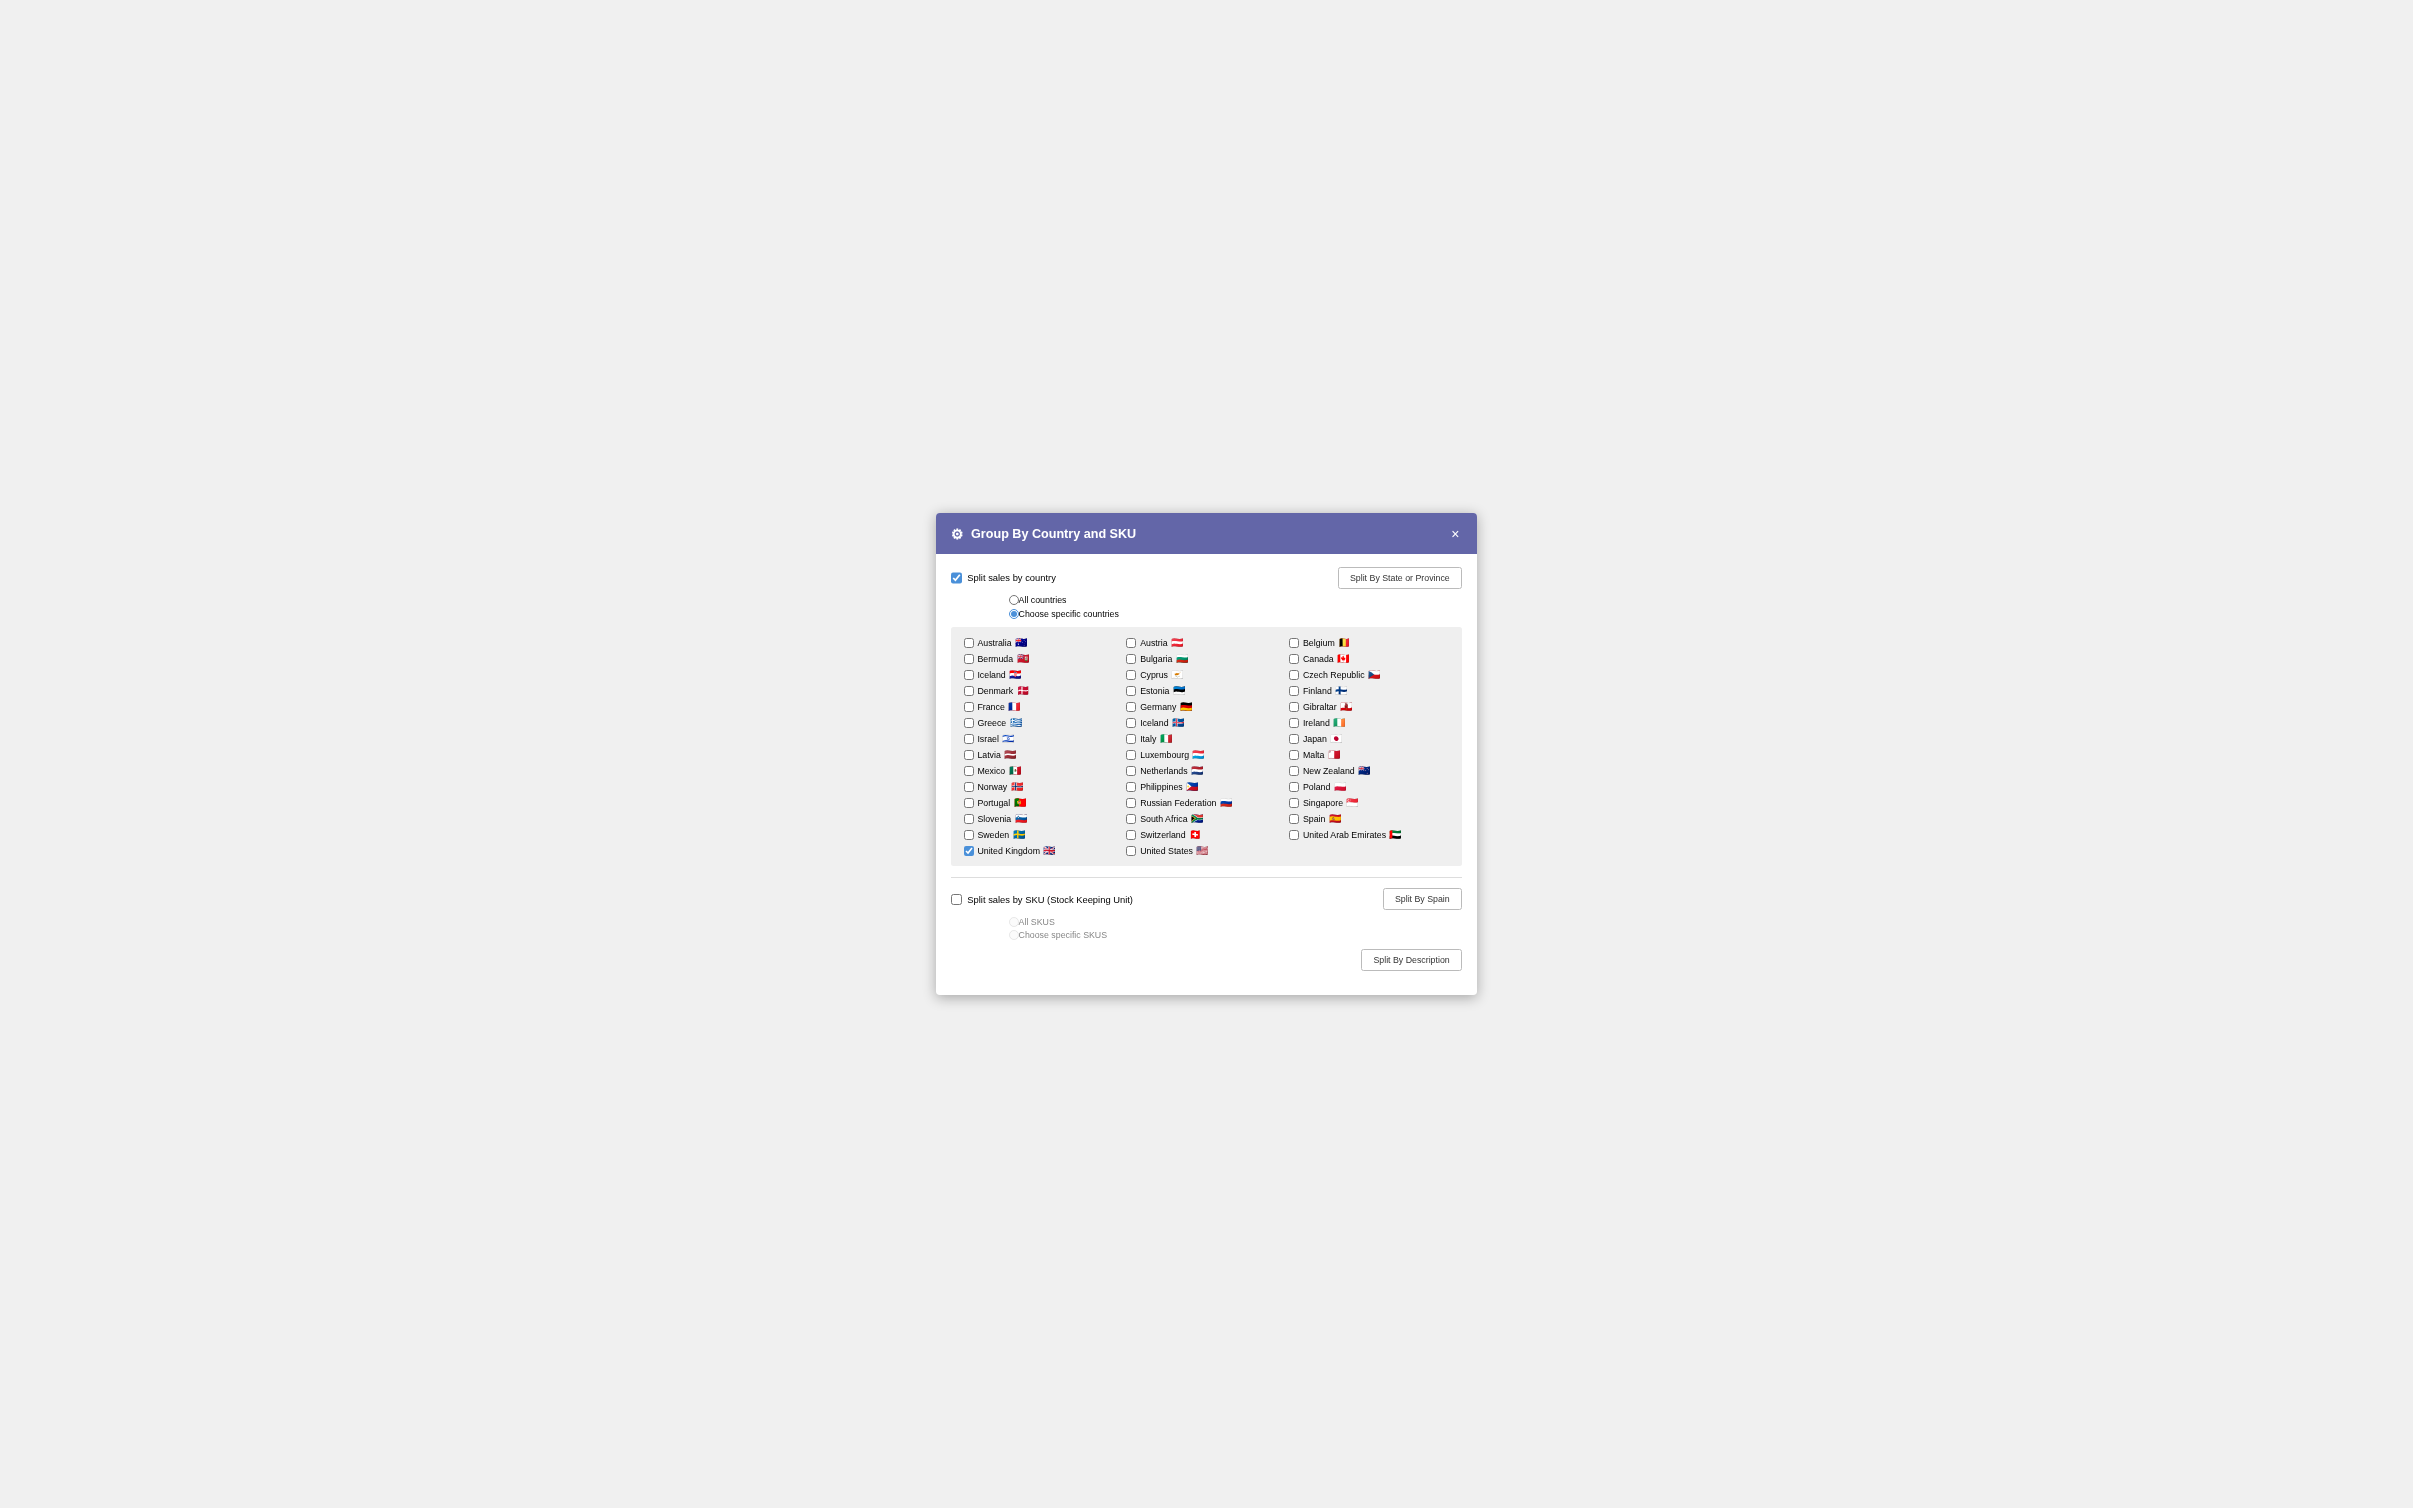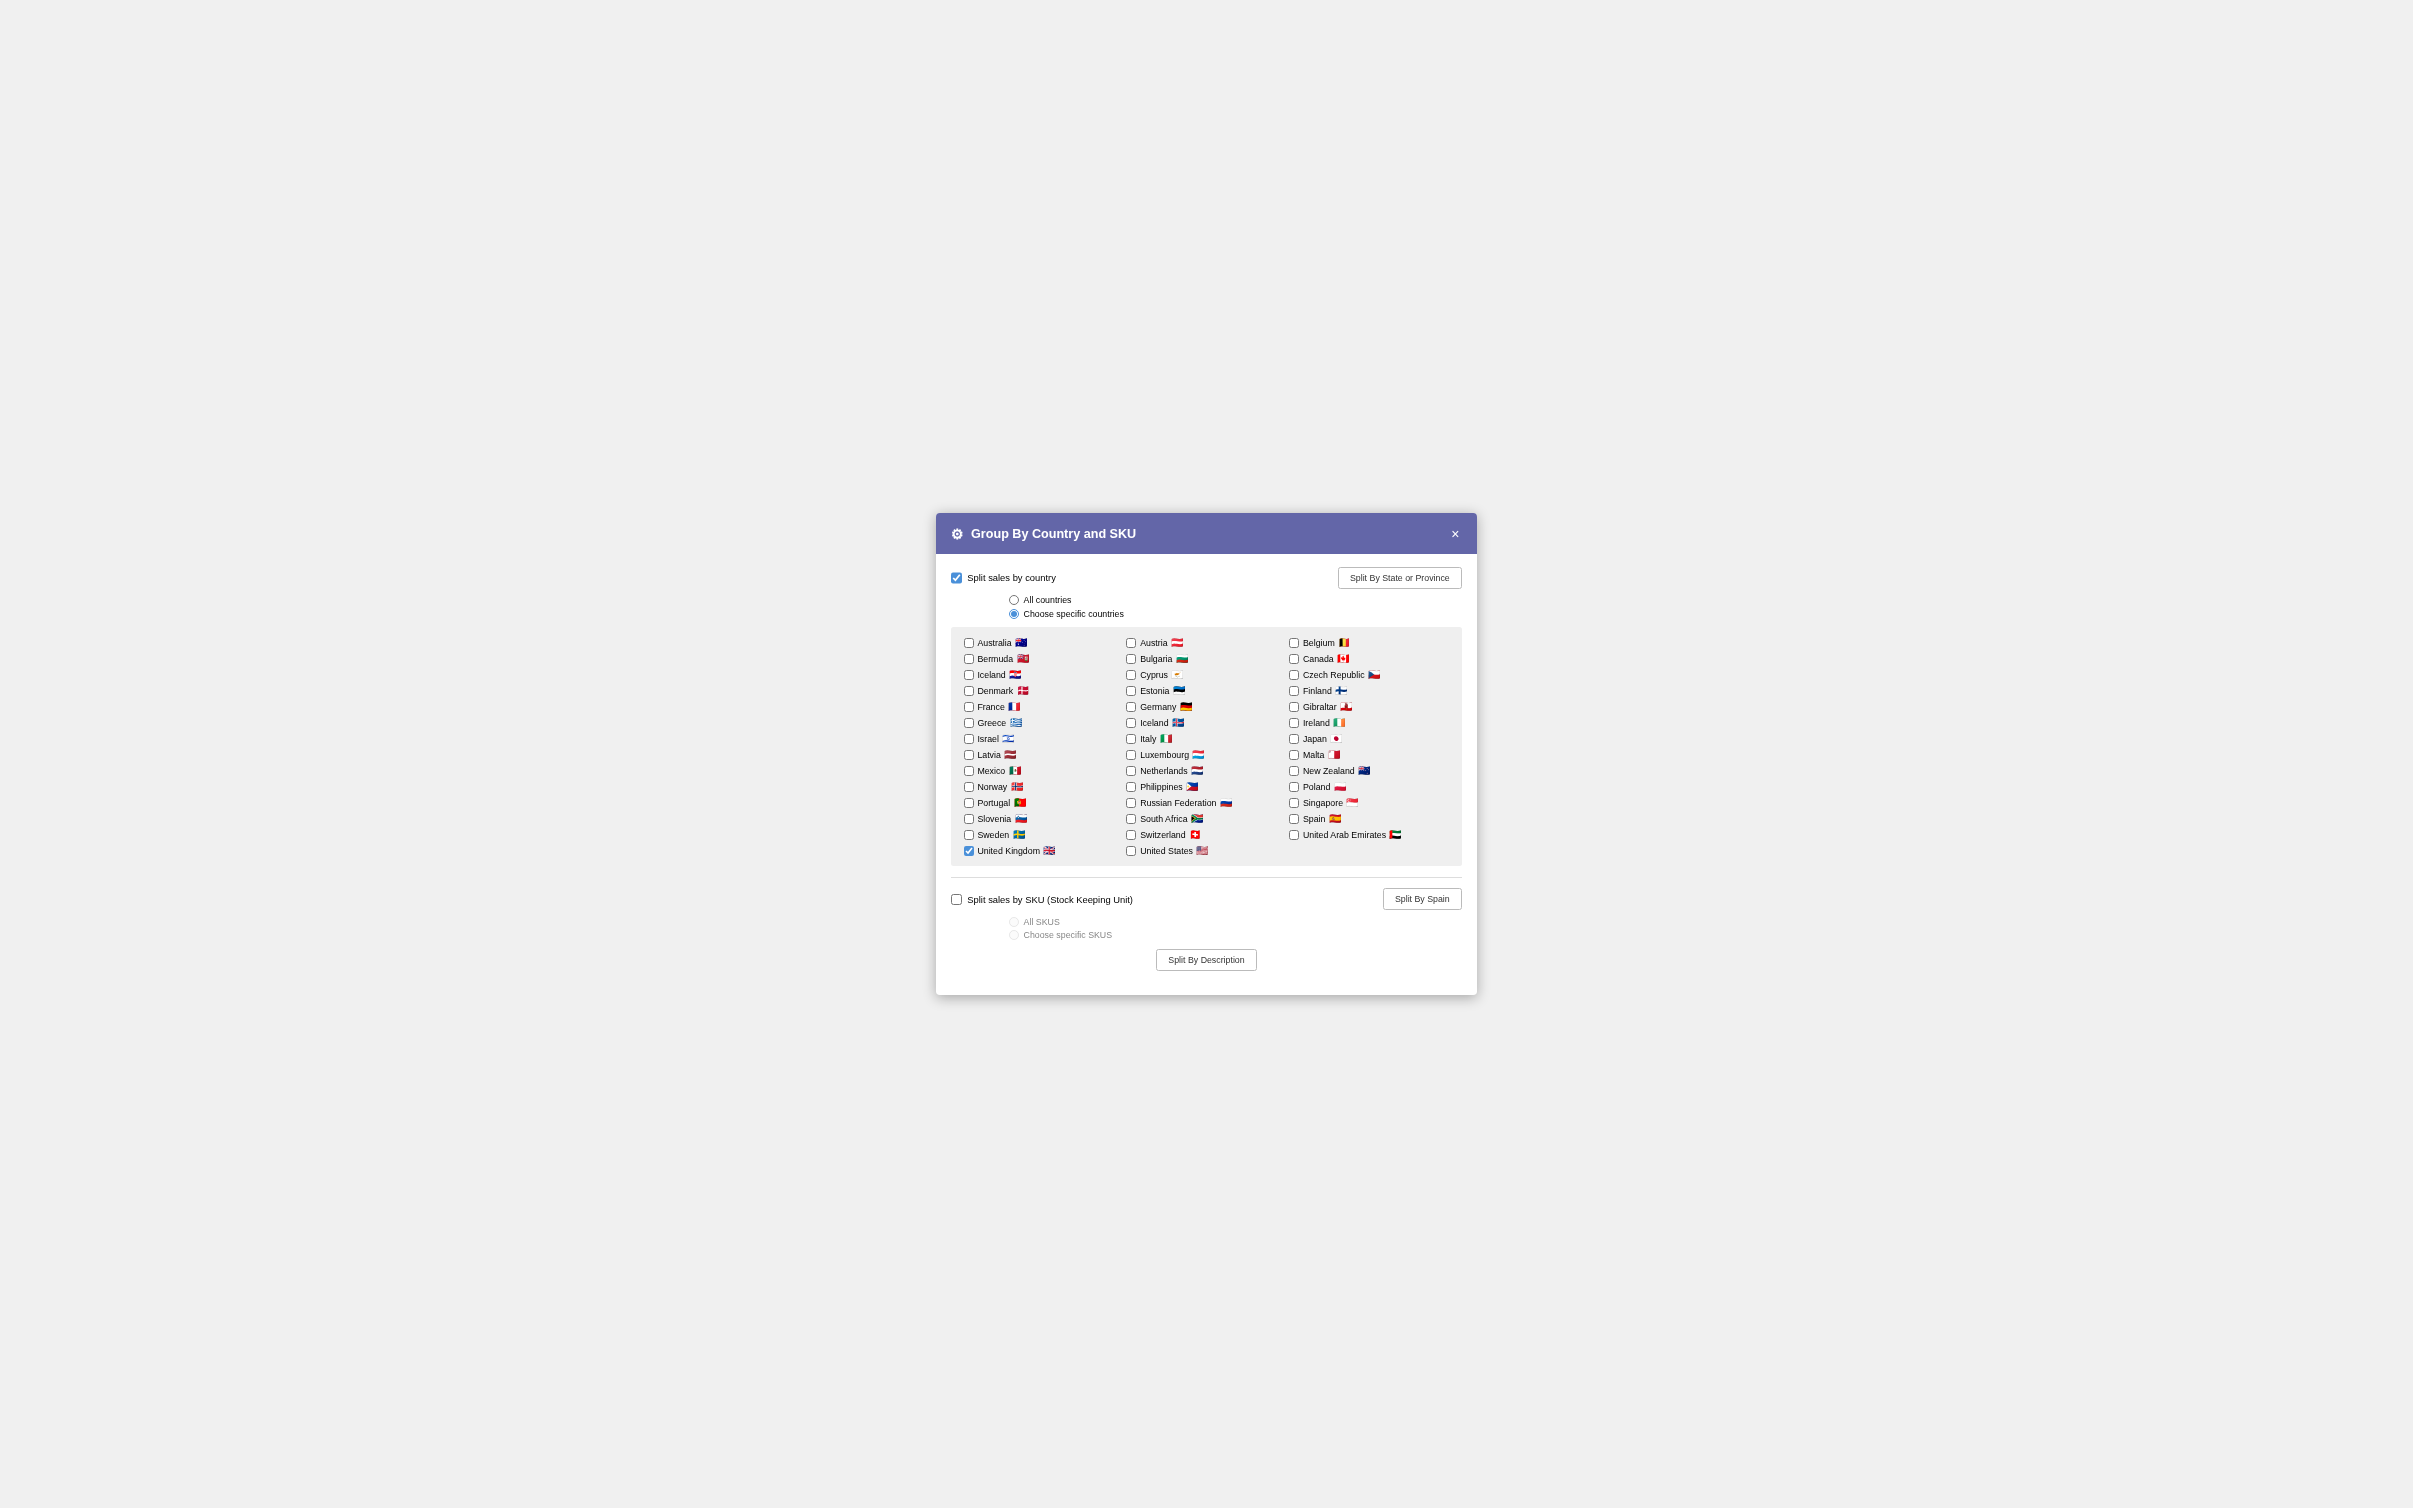--- a/index.html
+++ b/index.html
@@ -74,21 +74,20 @@
     .radio-group {
       display: flex;
       flex-direction: column;
       gap: 3.8px;
       margin-left: 17.6px;
       margin-bottom: 6.3px;
     }
     .radio-label {
       display: flex;
       align-items: center;
-      gap: 5px;
       font-size: 8.8px;
       cursor: pointer;
       padding-left: 40px;
     }
     .radio-input {
       width: 10px;
       height: 10px;
       cursor: pointer;
       accent-color: #4a90d9;
     }
@@ -401,20 +400,20 @@
         <label class="radio-label disabled-radio">
           <input type="radio" class="radio-input" name="sku_mode" disabled="" style="">
           <span>All SKUS</span>
         </label>
         <label class="radio-label disabled-radio">
           <input type="radio" class="radio-input" name="sku_mode" disabled="" style="">
           <span>Choose specific SKUS</span>
         </label>
       </div>
 
-      <div style="display:flex; justify-content:center; margin-top:9px;">
+      <div style="display:flex; justify-content:flex-end; margin-top:9px;">
         <button class="split-btn">Split By Description</button>
       </div>
     </div>
 
   </div>
 </div>
 
 
 </body></html>

